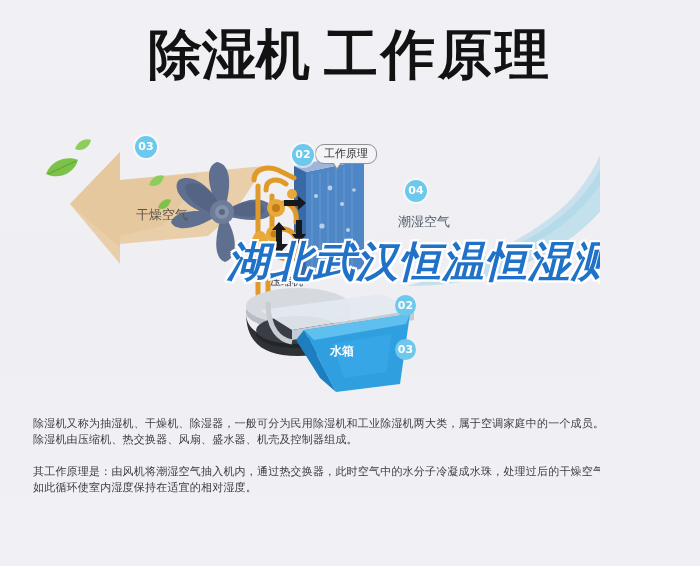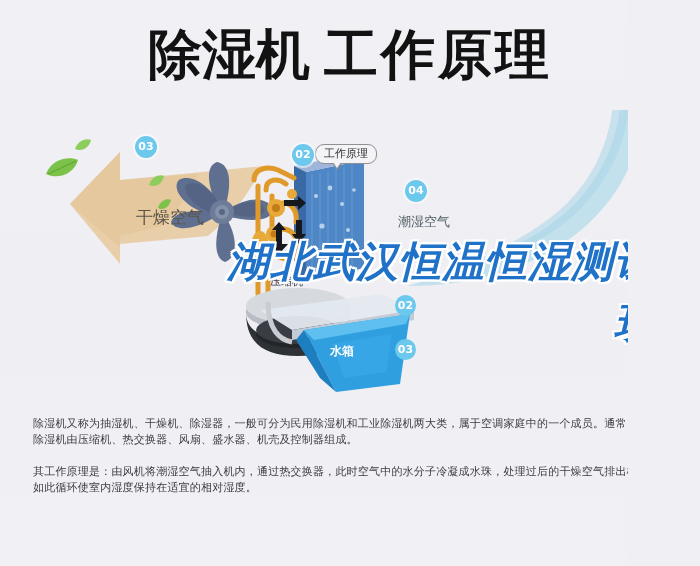--- a/index.html
+++ b/index.html
@@ -14,21 +14,20 @@
     overflow: hidden;
     position: relative;
   }
 
   #page {
     position: relative;
     width: 600px;
     height: 566px;
     background: linear-gradient(180deg, #f1f1f5 0%, #eeeef3 55%, #f1f1f5 100%);
     overflow: hidden;
-    padding-left: 28px;
   }
 
   
   #title-bar {
     position: absolute;
     top: 28px;
     left: 0;
     width: 700px;
     text-align: center;
     line-height: 1;
@@ -141,21 +140,21 @@
   #marker-02 { left: 292px; top: 26px;  background: #6cc8ec; }
   #marker-03 { left: 135px; top: 18px;  background: #6cc8ec; }
 
   
   .part-label {
     position: absolute;
     font-size: 12px;
     color: #4a4a52;
     white-space: nowrap;
   }
-  #label-dry   { left: 136px; top: 88px;  color: #5b5348; font-size: 17px; }
+  #label-dry   { left: 136px; top: 88px;  color: #5b5348; font-size: 13px; }
   #label-humid { left: 398px; top: 95px;  color: #4e5a63; font-size: 13px; }
   #label-comp  { left: 270px; top: 156px; color: #3b3b42; font-size: 11px; }
   #label-tank  { left: 330px; top: 225px; color: #ffffff; font-size: 12px; font-weight: bold; }
 
   
   #legend {
     position: absolute;
     left: 395px;
     top: 176px;
     width: 300px;

